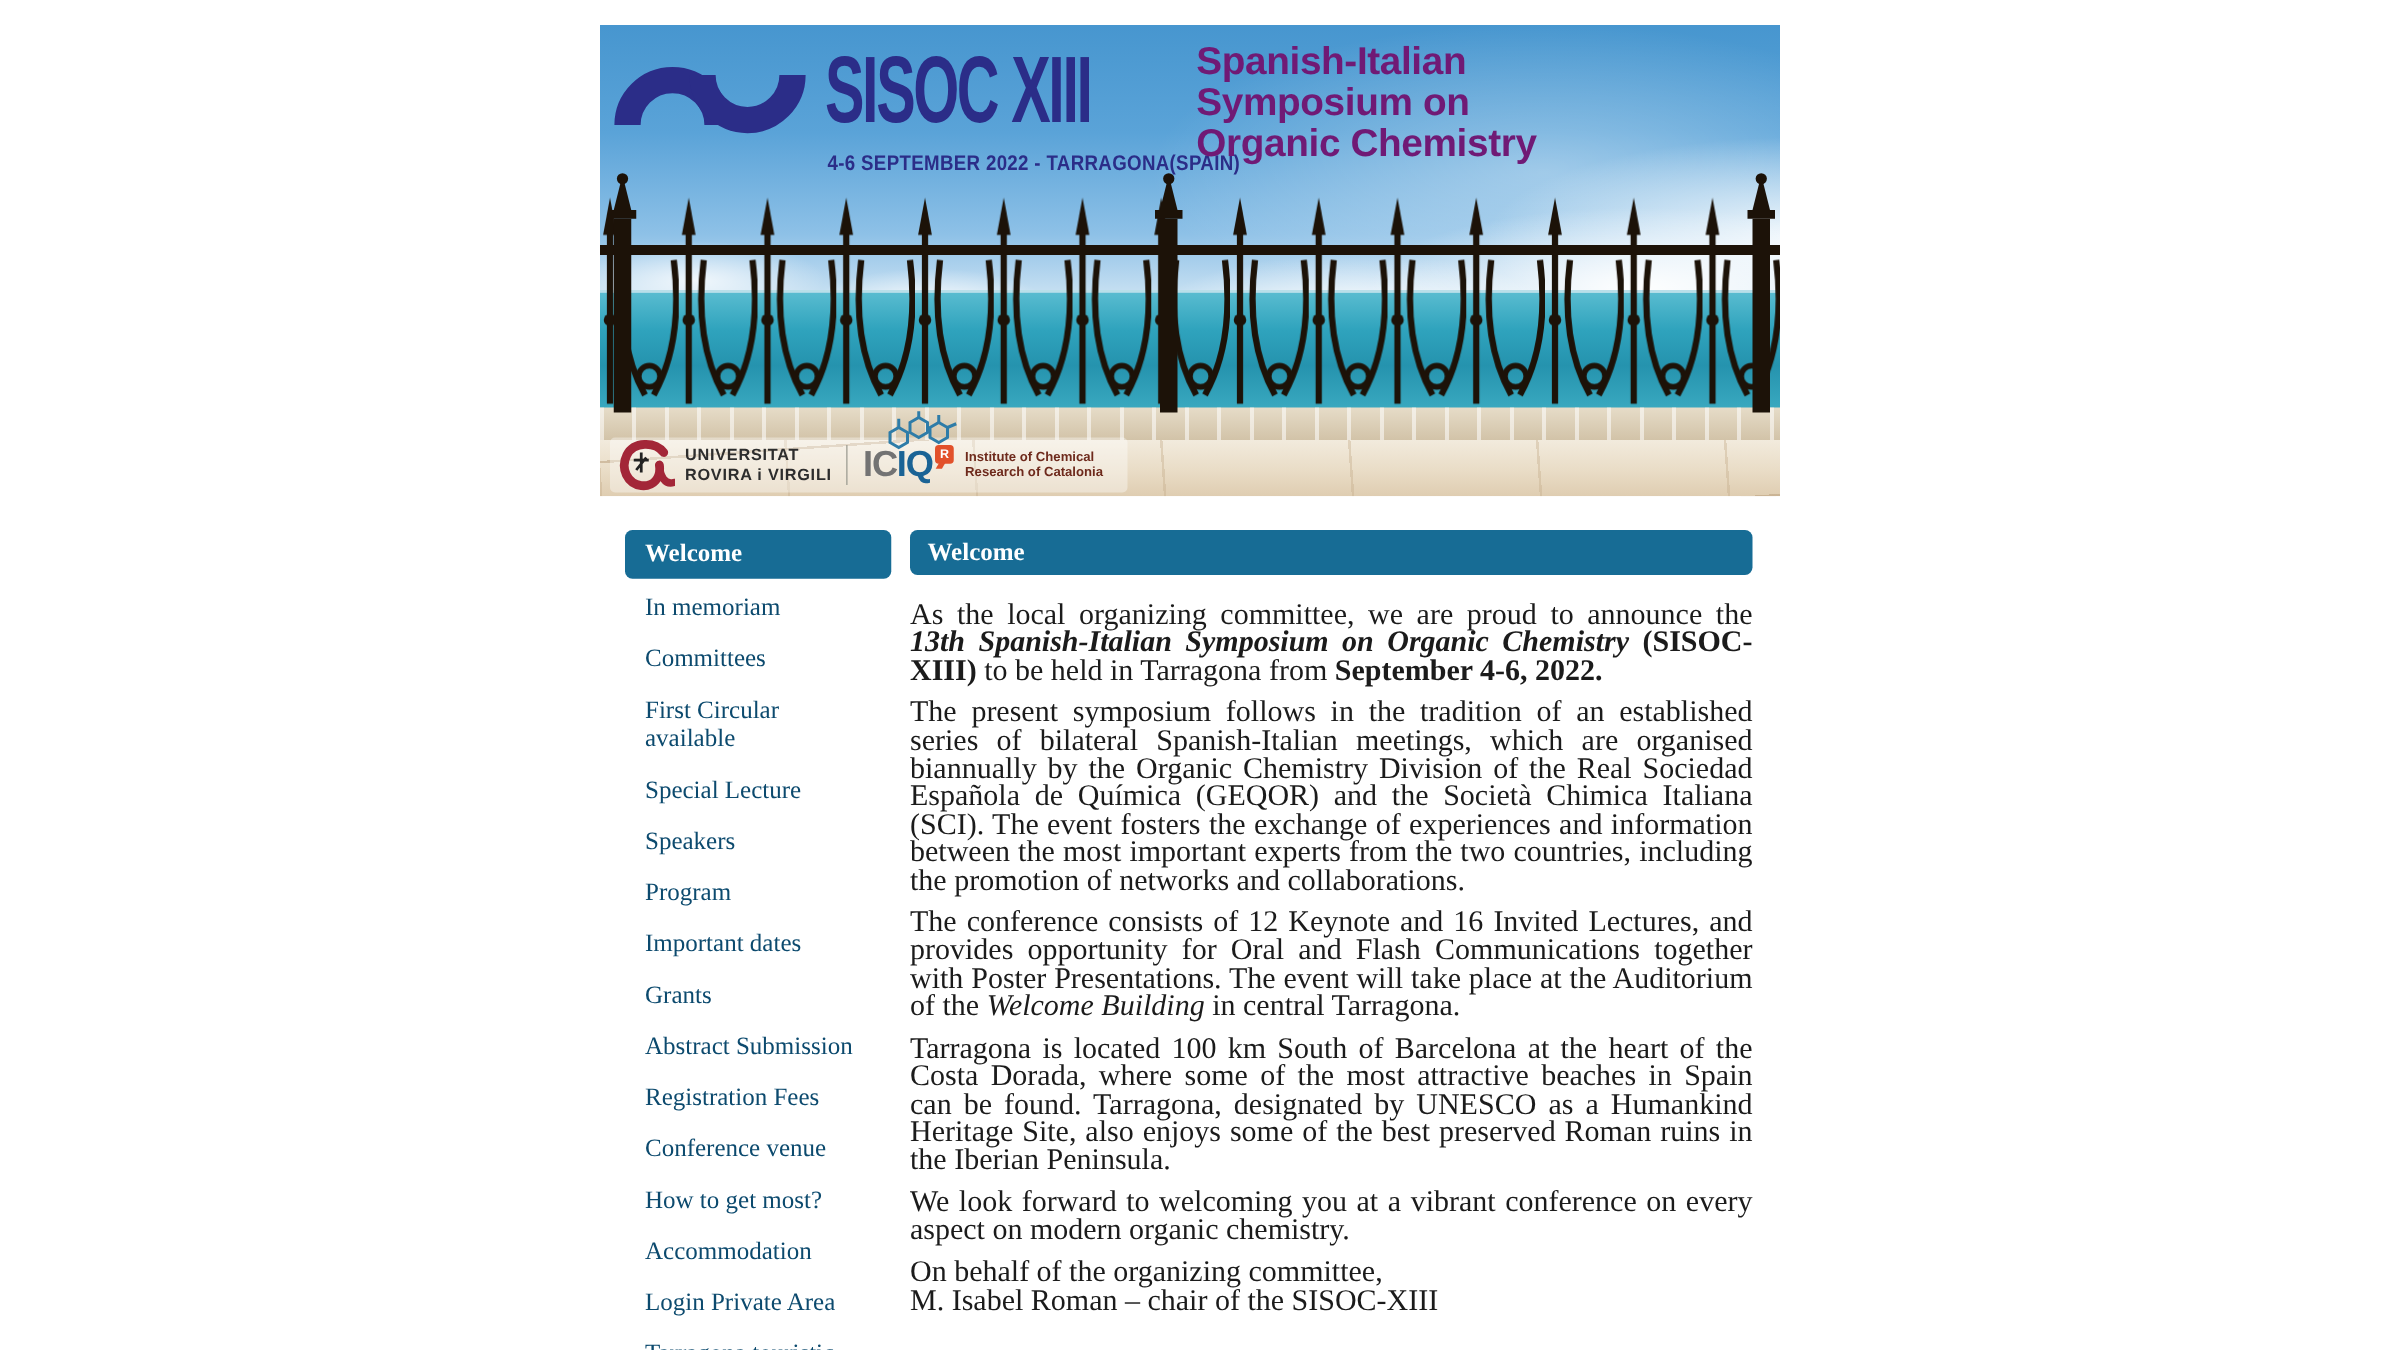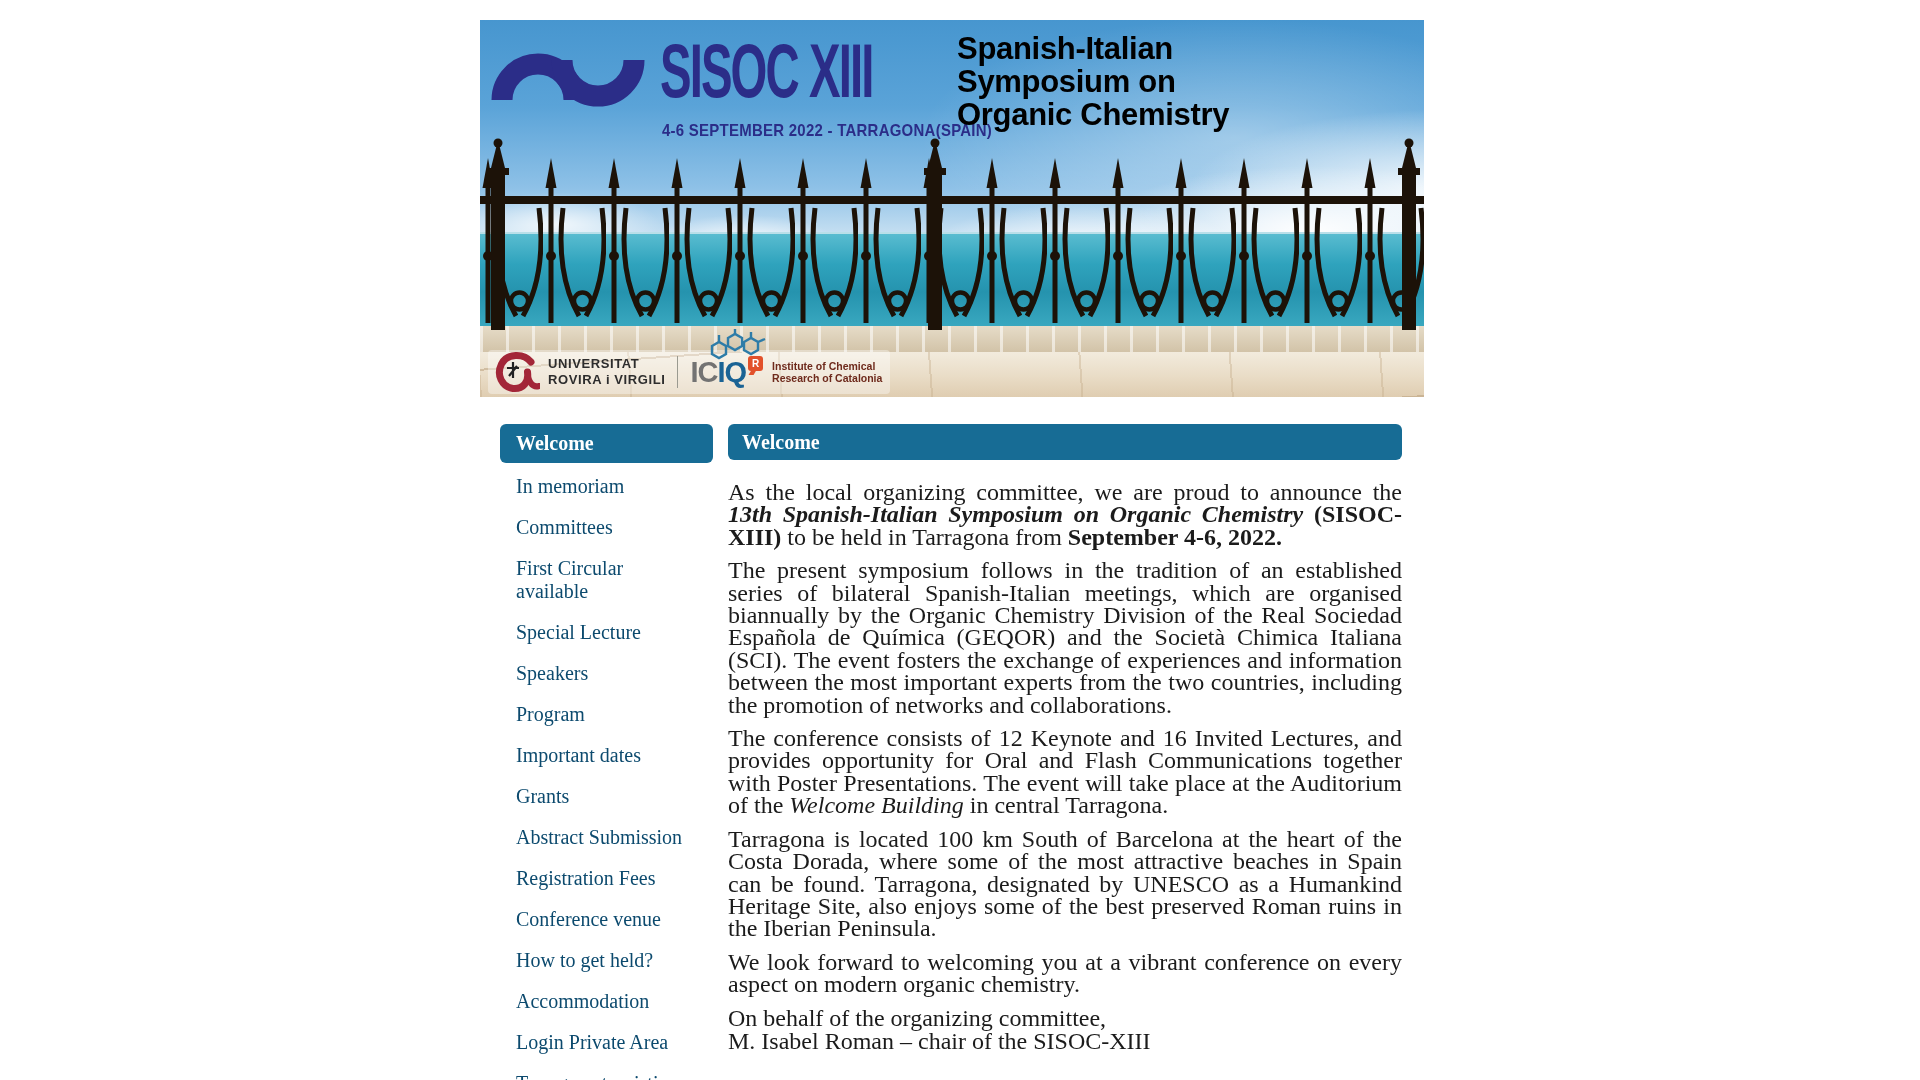--- a/index.html
+++ b/index.html
@@ -33,26 +33,26 @@
       linear-gradient(180deg,#f2ebdd 0%, #e9dcc6 55%, #dfcdb1 100%); }
   .railing { position:absolute; left:0; top:118px; }
 
   .brand-mark { position:absolute; left:10px; top:6px; }
   .brand-word { position:absolute; left:180px; top:8px; color:#2b2d88;
     font-family:"Liberation Sans", sans-serif; font-weight:bold; font-size:74px; line-height:86px;
     letter-spacing:-3px; transform:scale(.64,1.02); transform-origin:left top; white-space:nowrap; }
   .brand-tagline { position:absolute; left:182px; top:101px; color:#2b2d88;
     font-family:"Liberation Sans", sans-serif; font-weight:bold; font-size:17px;
     letter-spacing:.3px; transform:scaleX(.88); transform-origin:left top; white-space:nowrap; }
-  .banner-title { position:absolute; left:477px; top:12px; color:#000000;
+  .banner-title { position:absolute; left:477px; top:12px; color:#701a75;
     font-family:"Liberation Sans", sans-serif; font-weight:bold; font-size:31px; line-height:33px;
     letter-spacing:-.3px; }
 
   .logos-strip { position:absolute; left:8px; top:330px; height:44px; display:flex;
-    align-items:center; background:rgba(255,255,255,.38); border-radius:4px; padding:0 8px 0 6px; }
+    align-items:center; background:rgba(255,255,255,.38); border-radius:4px; padding:0 20px 0 6px; }
   .urv { display:flex; align-items:center; }
   .urv-text { margin-left:8px; font-family:"Liberation Sans", sans-serif; color:#2d2d2d;
     font-size:13px; font-weight:bold; letter-spacing:.6px; line-height:16px; }
   .logo-divider { width:1px; height:32px; background:#9a9a90; margin:0 12px; }
   .iciq { position:relative; display:flex; align-items:center; }
   .molecule { position:absolute; left:14px; top:-30px; }
   .iciq-word { font-family:"Liberation Sans", sans-serif; font-weight:bold; font-size:29px;
     letter-spacing:-1px; line-height:29px; }
   .iciq-ic { color:#737373; } .iciq-iq { color:#1a6395; }
   .r-badge { position:relative; width:15px; height:15px; margin:-18px 0 0 2px;
@@ -169,21 +169,21 @@
     <a class="nav-item">Committees</a>
     <a class="nav-item">First Circular available</a>
     <a class="nav-item">Special Lecture</a>
     <a class="nav-item">Speakers</a>
     <a class="nav-item">Program</a>
     <a class="nav-item">Important dates</a>
     <a class="nav-item">Grants</a>
     <a class="nav-item">Abstract Submission</a>
     <a class="nav-item">Registration Fees</a>
     <a class="nav-item">Conference venue</a>
-    <a class="nav-item">How to get held?</a>
+    <a class="nav-item">How to get most?</a>
     <a class="nav-item">Accommodation</a>
     <a class="nav-item">Login Private Area</a>
     <a class="nav-item">Tarragona touristic information</a>
   </nav>
 
   <main class="main">
     <div class="main-header">Welcome</div>
     <div class="main-text">
       <p><span>As the local organizing committee, we are proud to announce the </span><span class="bi">13th Spanish-Italian Symposium on Organic Chemistry</span><span class="b"> (SISOC-XIII)</span><span> to be held in Tarragona from </span><span class="b">September 4-6, 2022.</span></p>
       <p><span>The present symposium follows in the tradition of an established series of bilateral Spanish-Italian meetings, which are organised biannually by the Organic Chemistry Division of the Real Sociedad Española de Química (GEQOR) and the Società Chimica Italiana (SCI). The event fosters the exchange of experiences and information between the most important experts from the two countries, including the promotion of networks and collaborations.</span></p>

